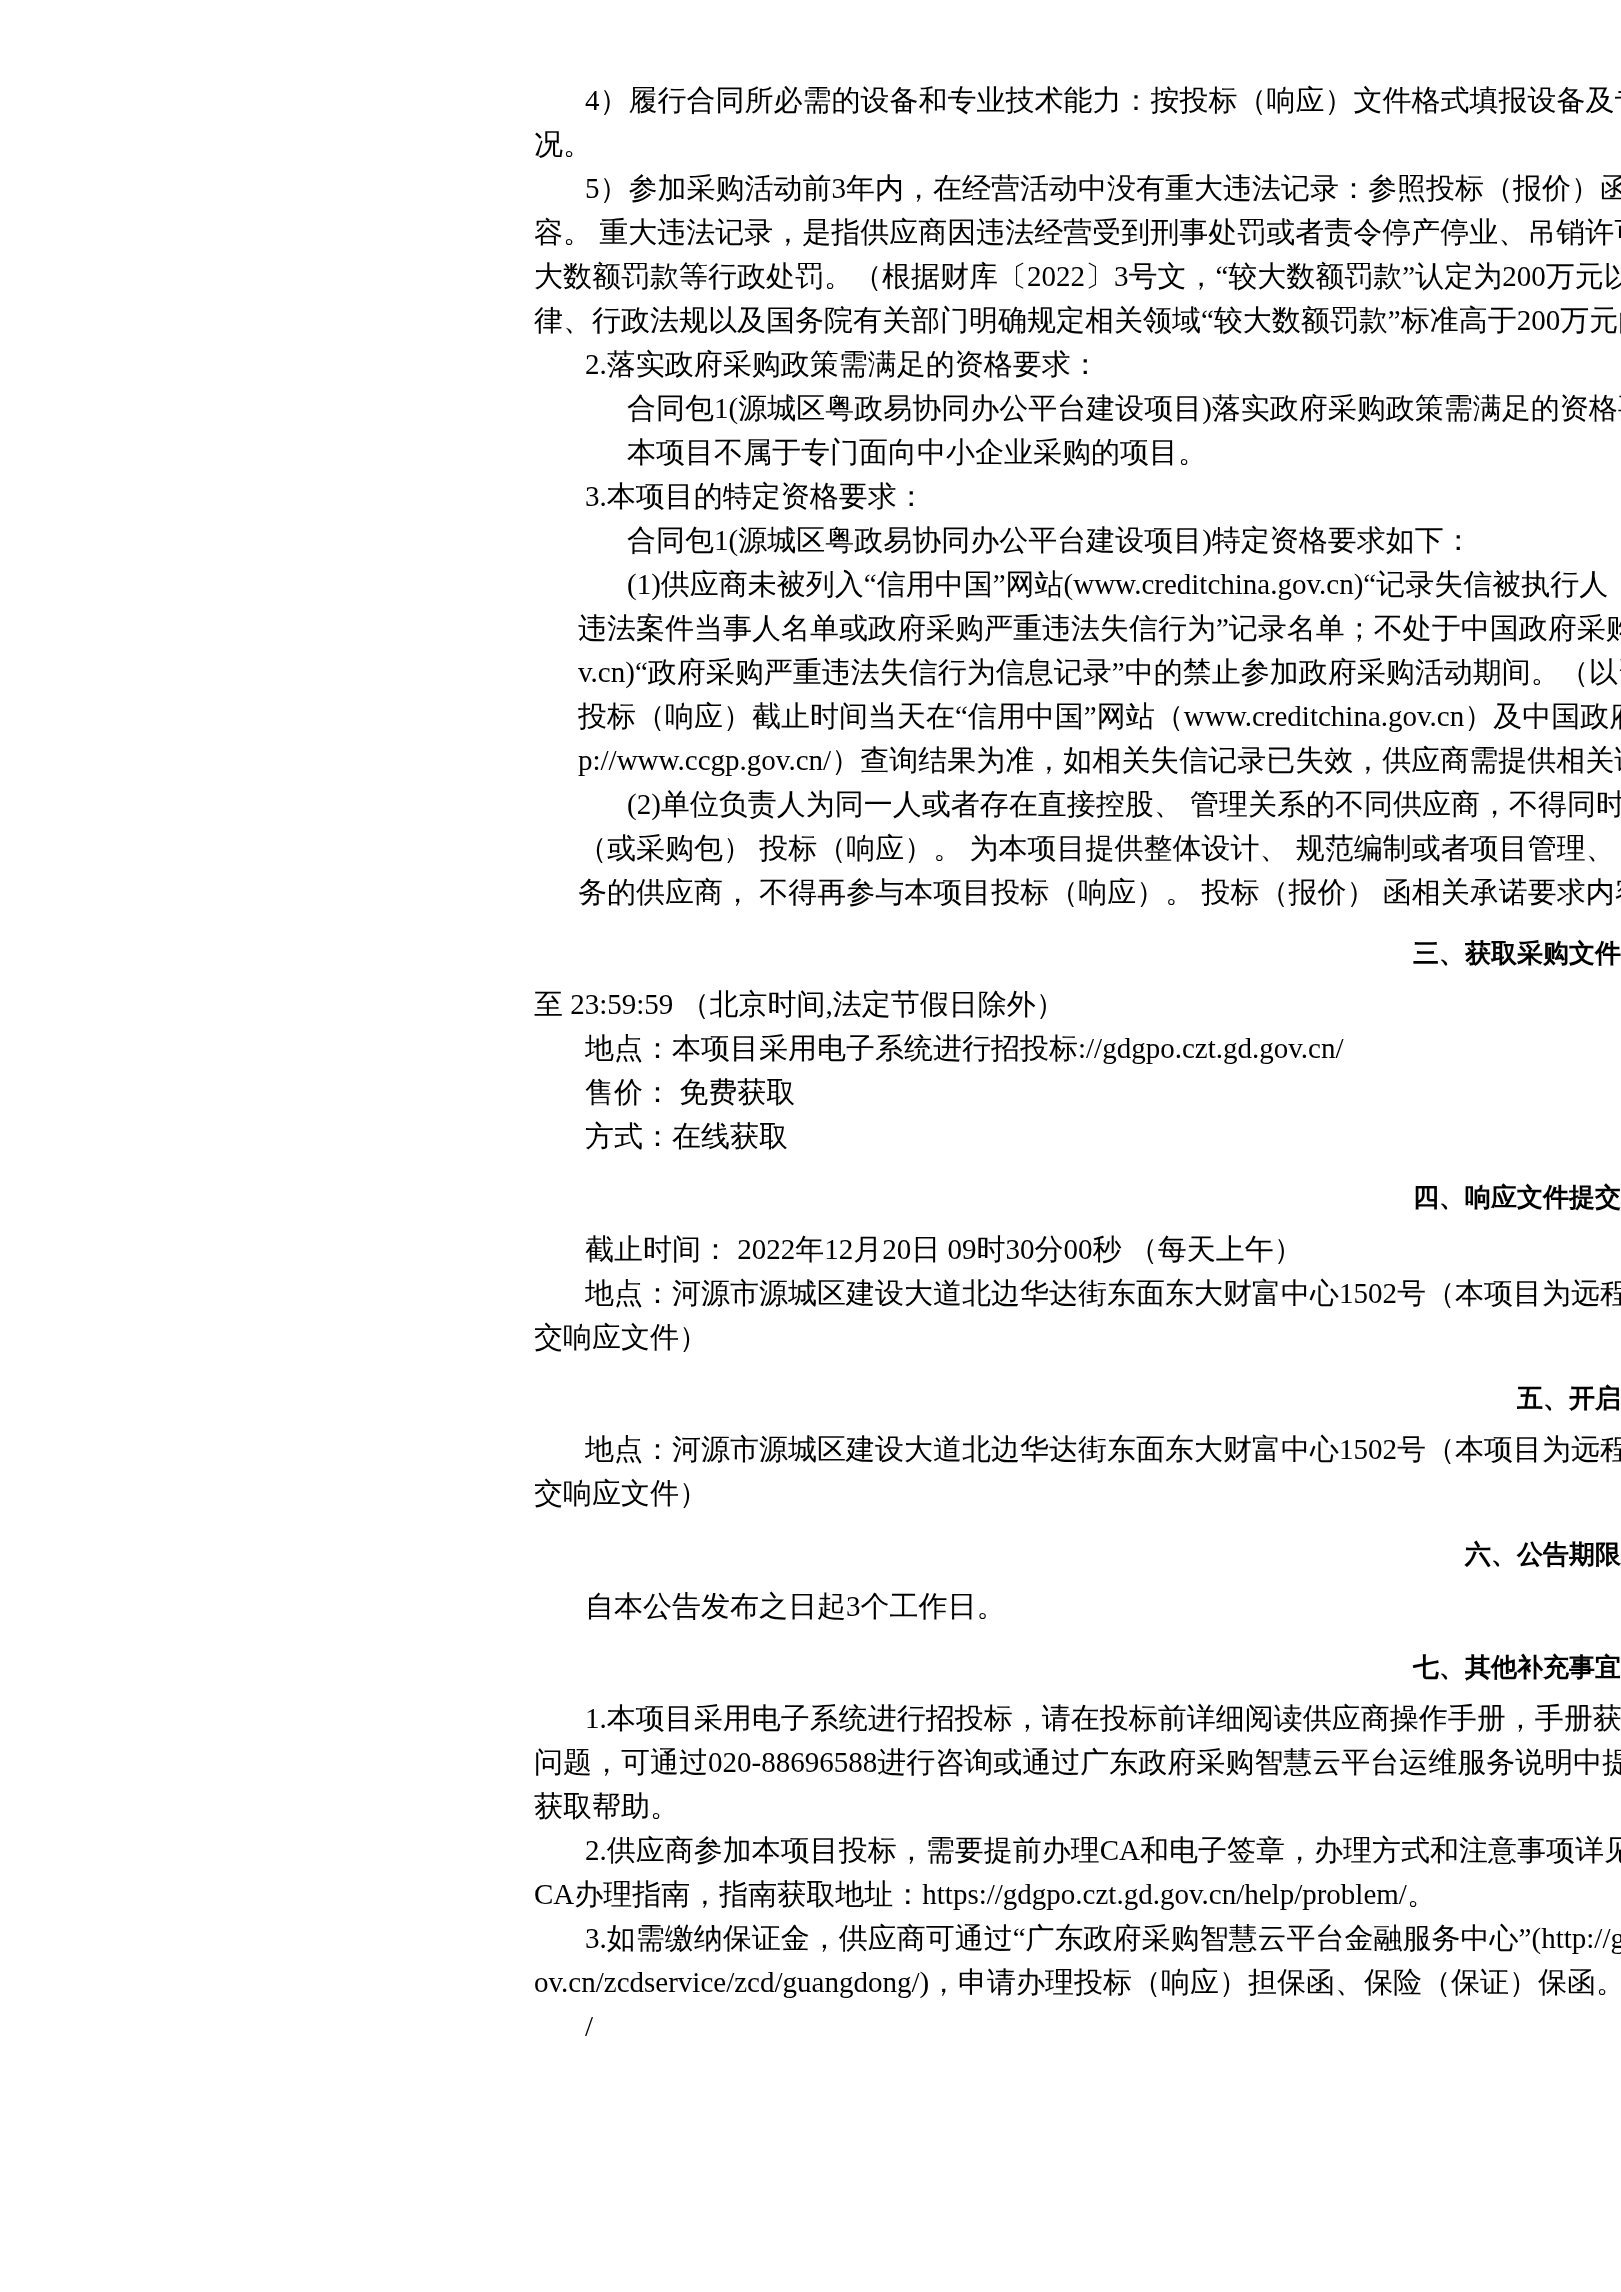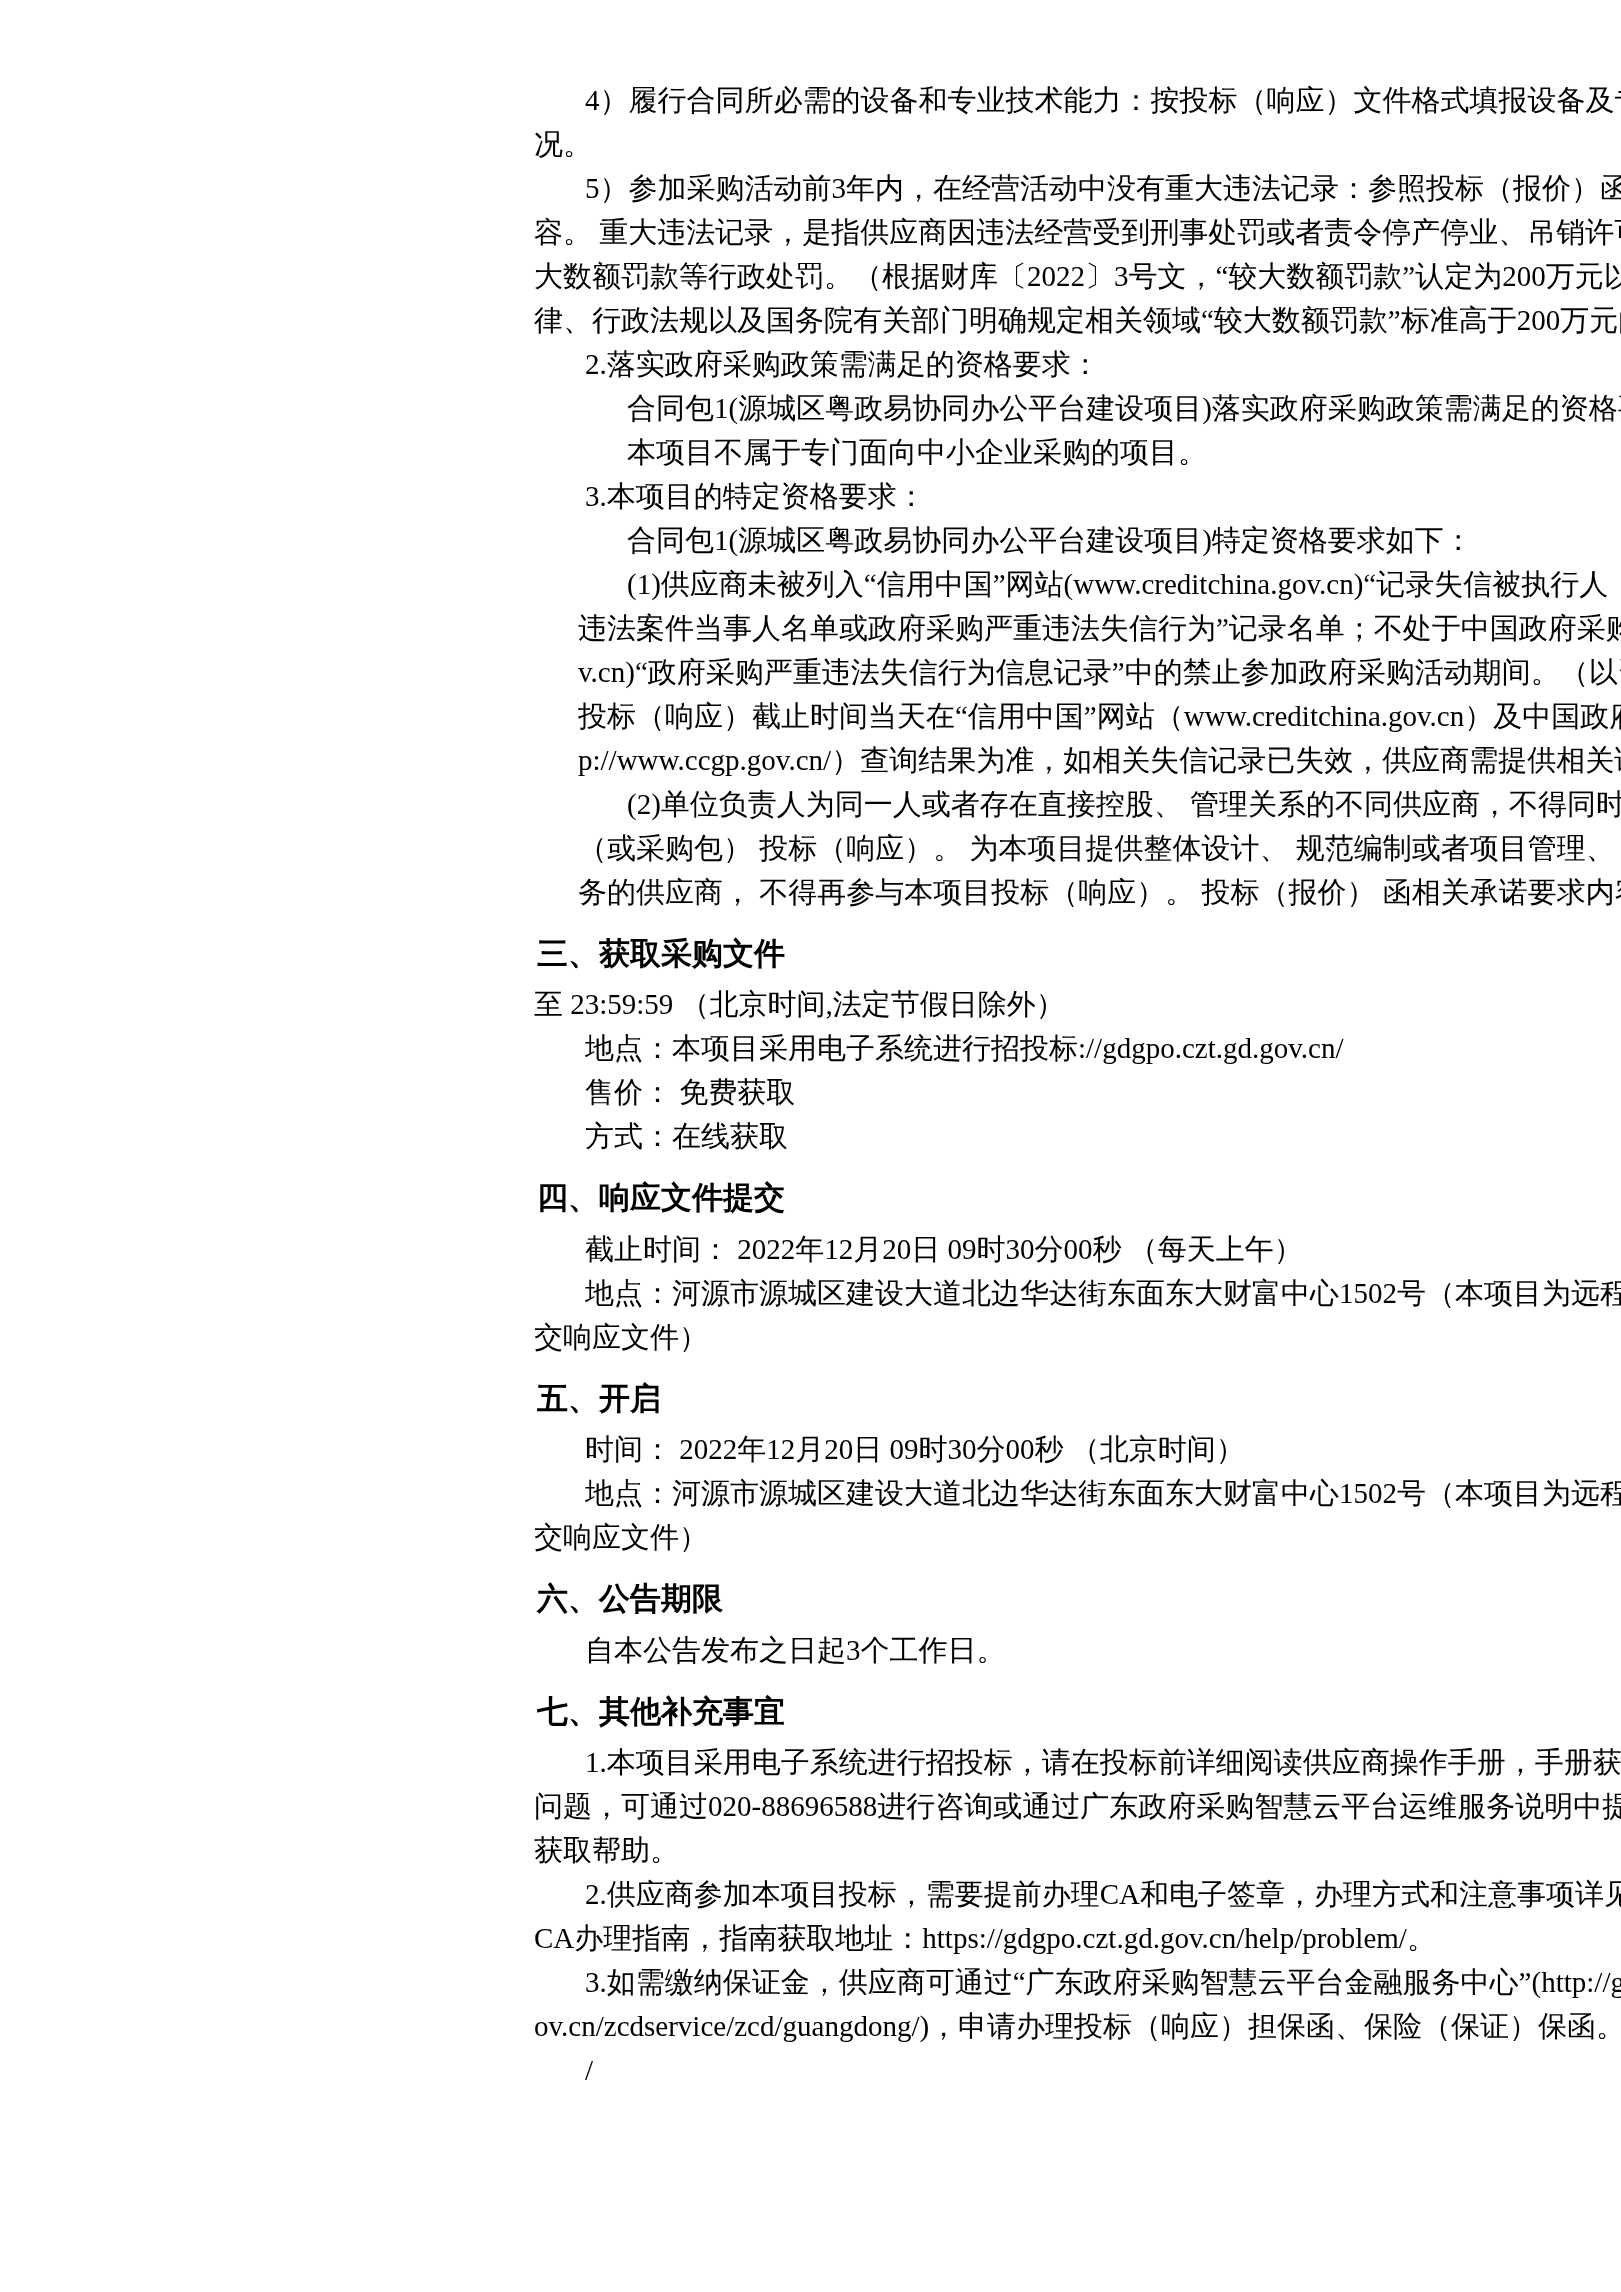--- a/index.html
+++ b/index.html
@@ -18,25 +18,26 @@
   }
   .doc {
     padding-top: 78px;
   }
   .line {
     font-size: 29px;
     line-height: 44px;
     white-space: pre;
   }
   .heading {
-    font-size: 31px;
+    font-size: 26px;
     font-weight: bold;
     padding-left: 537px;
     margin-top: 17.6px;
     margin-bottom: 6.9px;
+    text-align: right;
   }
   .ind-first1 { padding-left: 585px; }
   .ind-cont1  { padding-left: 534px; }
   .ind-first2 { padding-left: 627px; }
   .ind-cont2  { padding-left: 578px; }
 </style>
 </head>
 <body>
 
 <div class="page" style="background: rgb(255, 255, 255); color: rgb(0, 0, 0);">
@@ -63,21 +64,20 @@
       <div class="line heading">三、获取采购文件</div>
       <div class="line ind-cont1">至 23:59:59 （北京时间,法定节假日除外）</div>
       <div class="line ind-first1">地点：本项目采用电子系统进行招投标://gdgpo.czt.gd.gov.cn/</div>
       <div class="line ind-first1">售价： 免费获取</div>
       <div class="line ind-first1">方式：在线获取</div>
       <div class="line heading">四、响应文件提交</div>
       <div class="line ind-first1">截止时间： 2022年12月20日 09时30分00秒 （每天上午）</div>
       <div class="line ind-first1">地点：河源市源城区建设大道北边华达街东面东大财富中心1502号（本项目为远程电子开</div>
       <div class="line ind-cont1">交响应文件）</div>
       <div class="line heading">五、开启</div>
-      <div class="line ind-first1">时间： 2022年12月20日 09时30分00秒 （北京时间）</div>
       <div class="line ind-first1">地点：河源市源城区建设大道北边华达街东面东大财富中心1502号（本项目为远程电子开</div>
       <div class="line ind-cont1">交响应文件）</div>
       <div class="line heading">六、公告期限</div>
       <div class="line ind-first1">自本公告发布之日起3个工作日。</div>
       <div class="line heading">七、其他补充事宜</div>
       <div class="line ind-first1">1.本项目采用电子系统进行招投标，请在投标前详细阅读供应商操作手册，手册获取网址</div>
       <div class="line ind-cont1">问题，可通过020-88696588进行咨询或通过广东政府采购智慧云平台运维服务说明中提供的其</div>
       <div class="line ind-cont1">获取帮助。</div>
       <div class="line ind-first1">2.供应商参加本项目投标，需要提前办理CA和电子签章，办理方式和注意事项详见供应商</div>
       <div class="line ind-cont1">CA办理指南，指南获取地址：https://gdgpo.czt.gd.gov.cn/help/problem/。</div>

